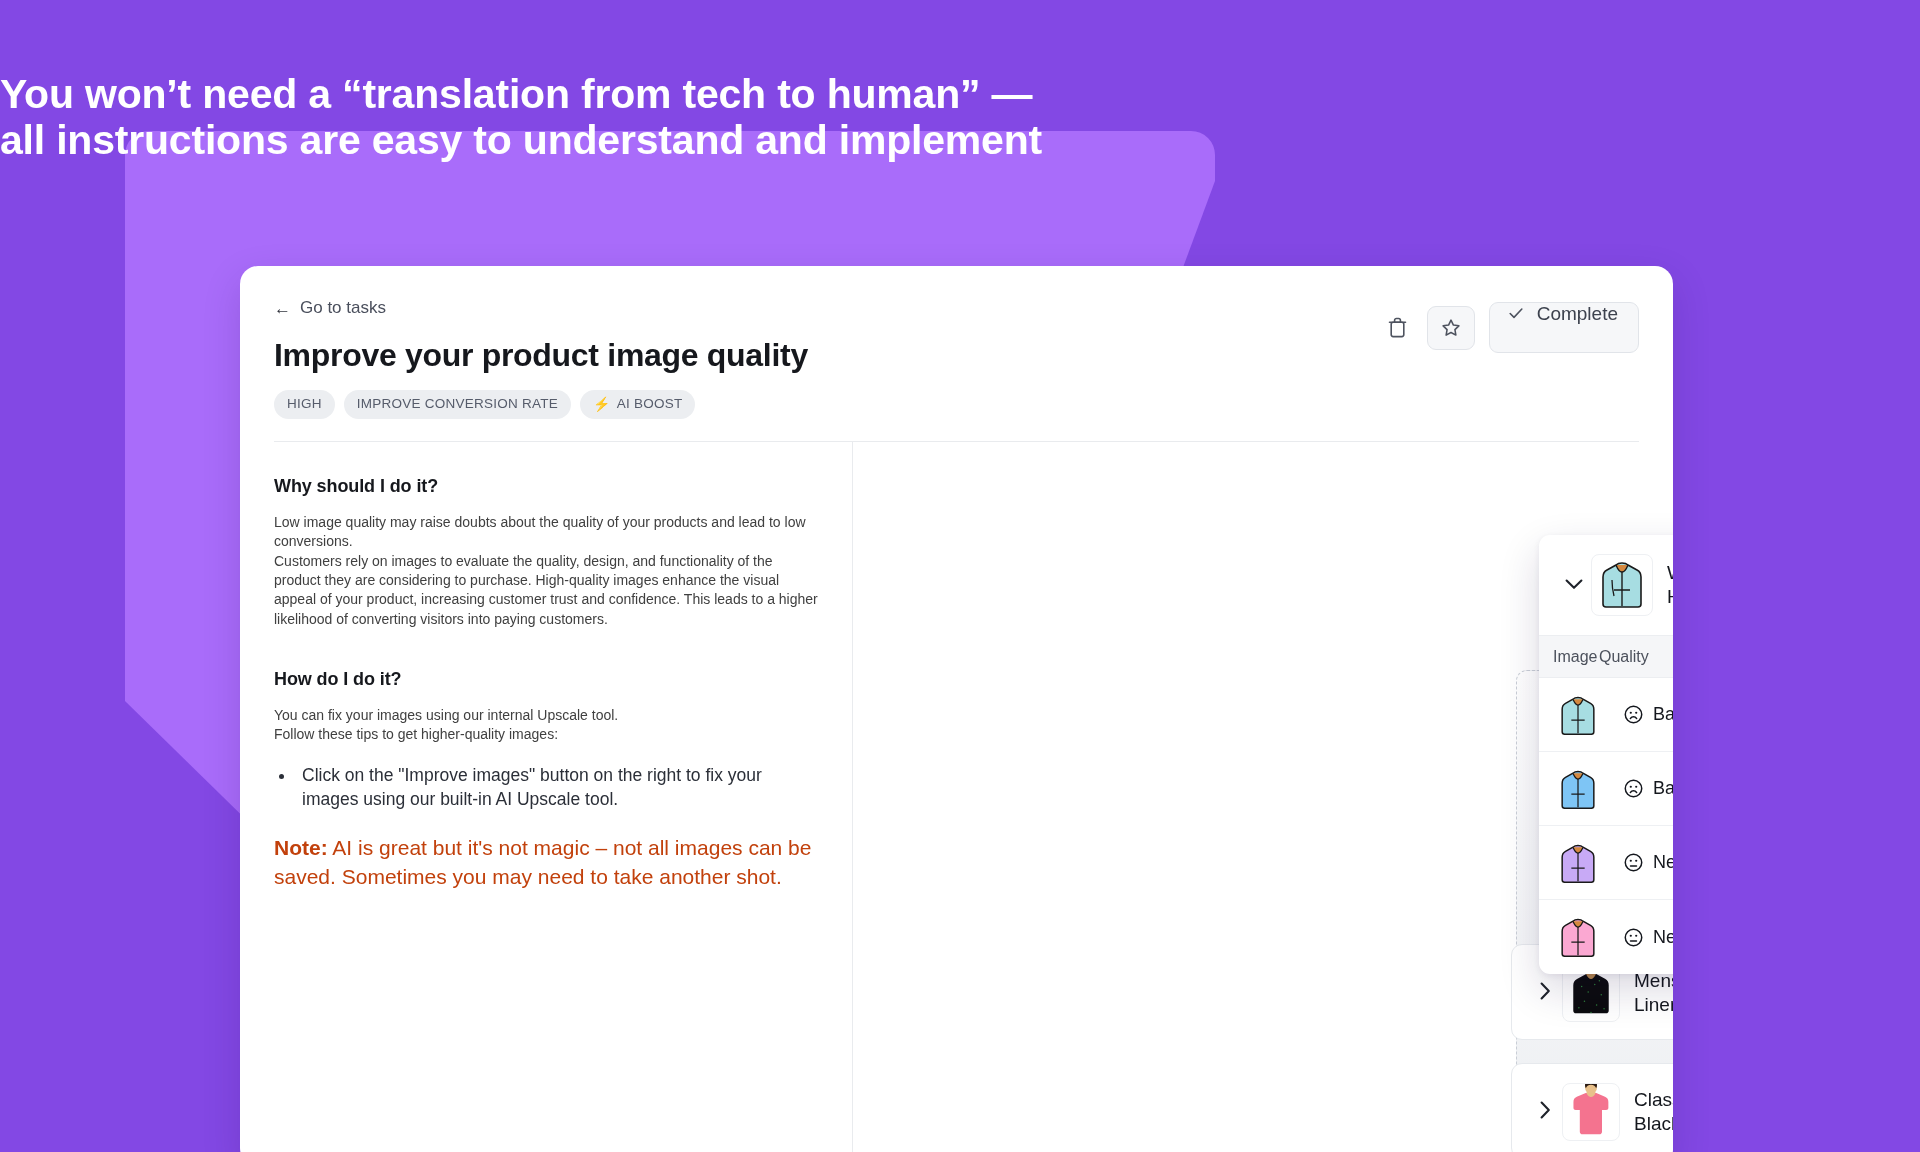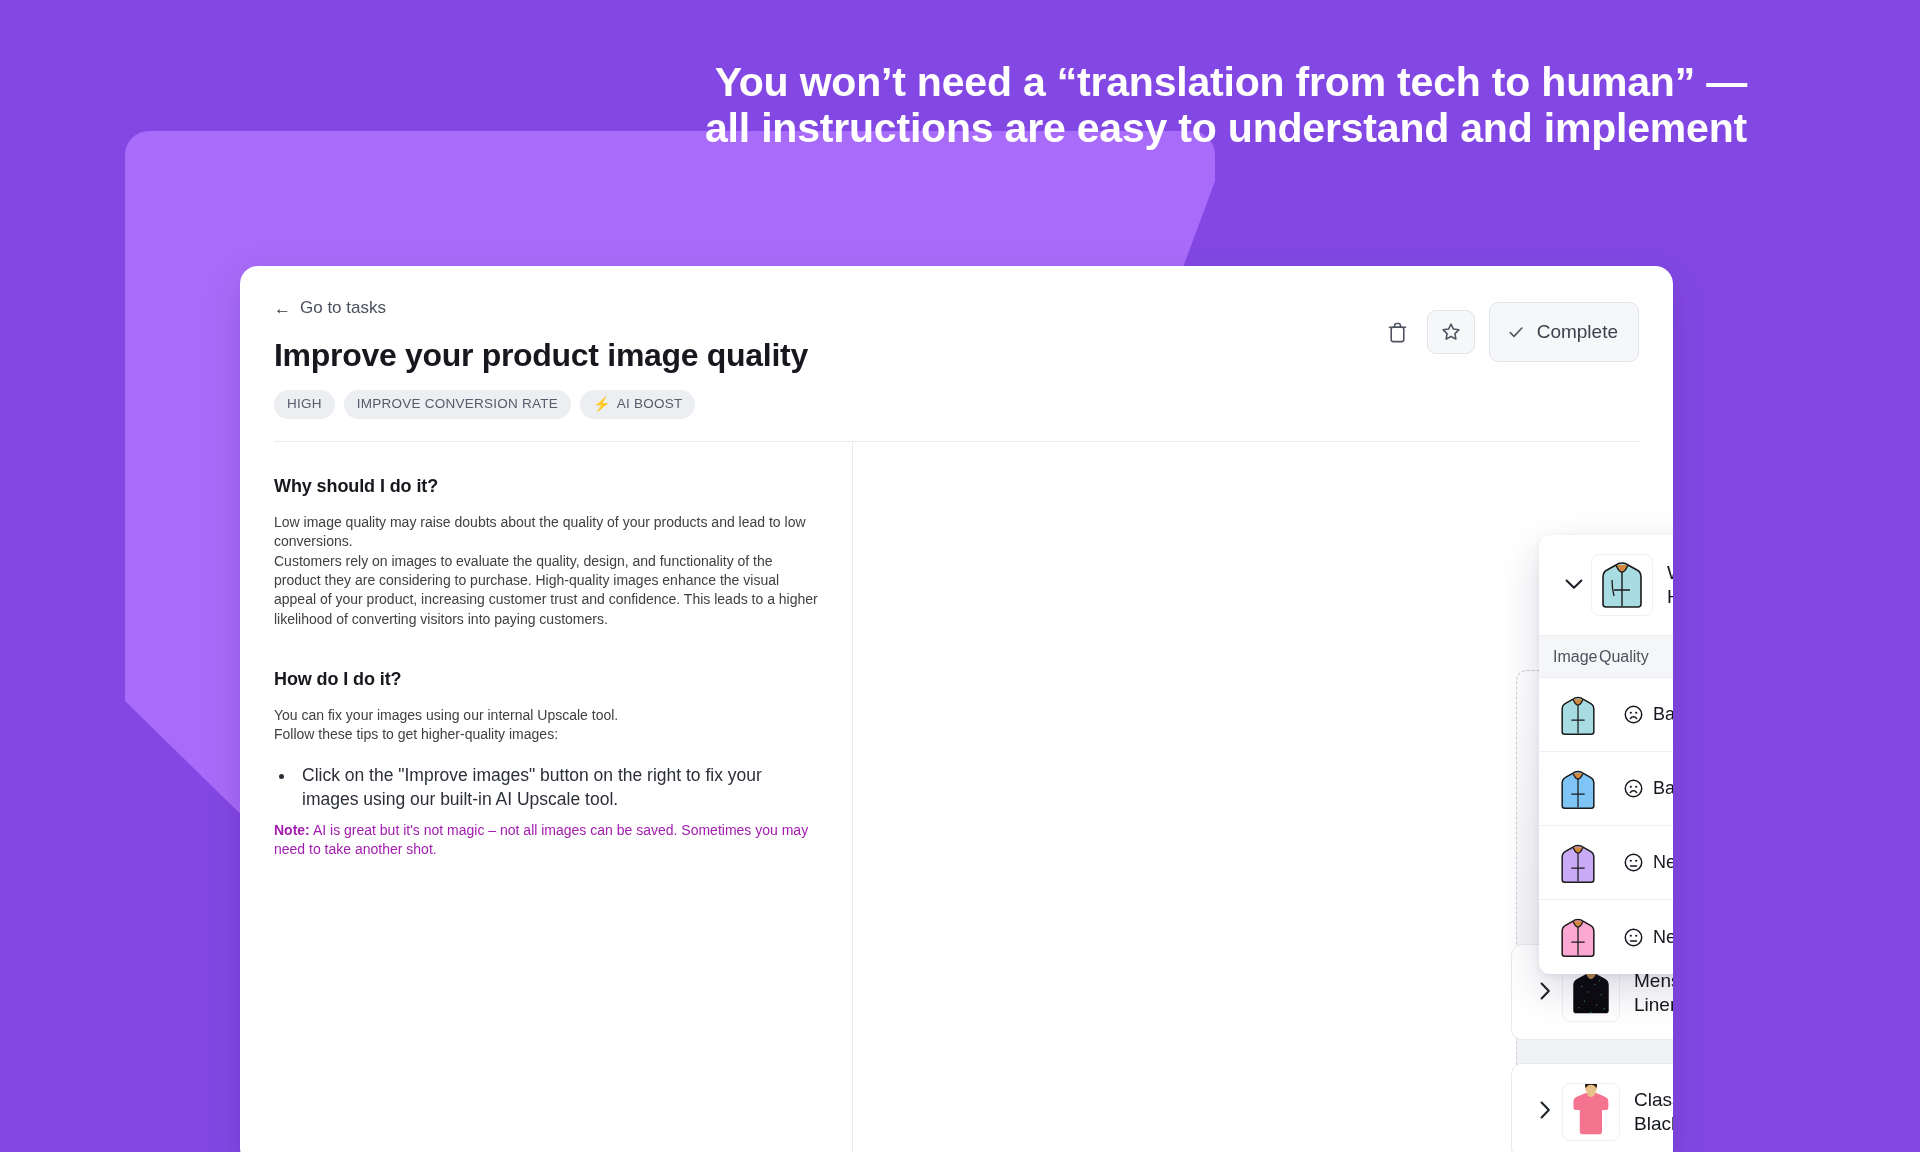--- a/index.html
+++ b/index.html
@@ -5,22 +5,22 @@
   * { box-sizing: border-box; margin: 0; padding: 0; }
   html, body {
     width: 1920px; height: 1152px;
     overflow: hidden;
     font-family: "Liberation Sans", sans-serif;
   }
   body { background: #8348e4; position: relative; }
 
   
   .headline {
-    position: absolute; left: 0; top: 60px; width: 1747px;
-    text-align: right;
+    position: absolute; left: 0; top: 72px; width: 1747px;
+    text-align: left;
     font-size: 41px; line-height: 1.12; font-weight: 700;
     color: #ffffff; letter-spacing: -0.2px;
     z-index: 5; white-space: pre-line;
   }
 
   
   .bubble {
     position: absolute;
     left: 125px; top: 131px;
     width: 1090px; height: 712px;
@@ -81,23 +81,23 @@
     width: 30px; height: 34px; display: flex; align-items: center;
     justify-content: center; cursor: pointer; color: #4e535f;
   }
   .sq-btn {
     width: 48px; height: 44px; border: 1px solid #e1e4e9;
     border-radius: 9px; background: #f6f7f9;
     display: flex; align-items: center; justify-content: center;
     cursor: pointer; color: #4e535f;
   }
   .complete-btn {
-    height: 60px; border: 1px solid #e1e4e9; border-radius: 9px;
+    height: 51px; border: 1px solid #e1e4e9; border-radius: 9px;
     background: #f6f7f9; padding: 0 20px 0 16px;
-    display: flex; align-items: center; gap: 11px;
+    display: flex; align-items: flex-start; gap: 11px;
     font-size: 19px; color: #3d424e; cursor: pointer;
   }
 
   .card-divider { height: 1px; background: #e9ebee; margin-top: 22px; }
 
   .card-body { display: flex; height: 100%; }
   .left-col {
     width: 613px; padding: 34px 34px 0 34px;
     border-right: 1px solid #e9ebee;
   }
@@ -110,21 +110,21 @@
   p.body {
     font-size: 14px; line-height: 1.38; color: #404040;
     white-space: pre-line;
   }
   .sec2 { margin-top: 40px; }
   ul.tips { margin: 18px 0 0 22px; }
   ul.tips li {
     font-size: 17.5px; line-height: 1.38; color: #2b2f38;
     padding-left: 6px; margin-bottom: 4px;
   }
-  p.note { margin-top: 10px; font-size: 14px; line-height: 1.38; color: #a21caf; }
+  p.note { margin-top: 23px; font-size: 21px; line-height: 1.38; color: #c2410c; }
   p.note b { font-weight: 700; }
 
   
   .drag-placeholder {
     position: absolute; left: 663px; top: 228px;
     width: 735px; height: 440px;
     border: 1px dashed #c9ced6;
     border-radius: 11px;
     background: linear-gradient(180deg,#ffffff 0%, #eef0f3 100%);
   }

